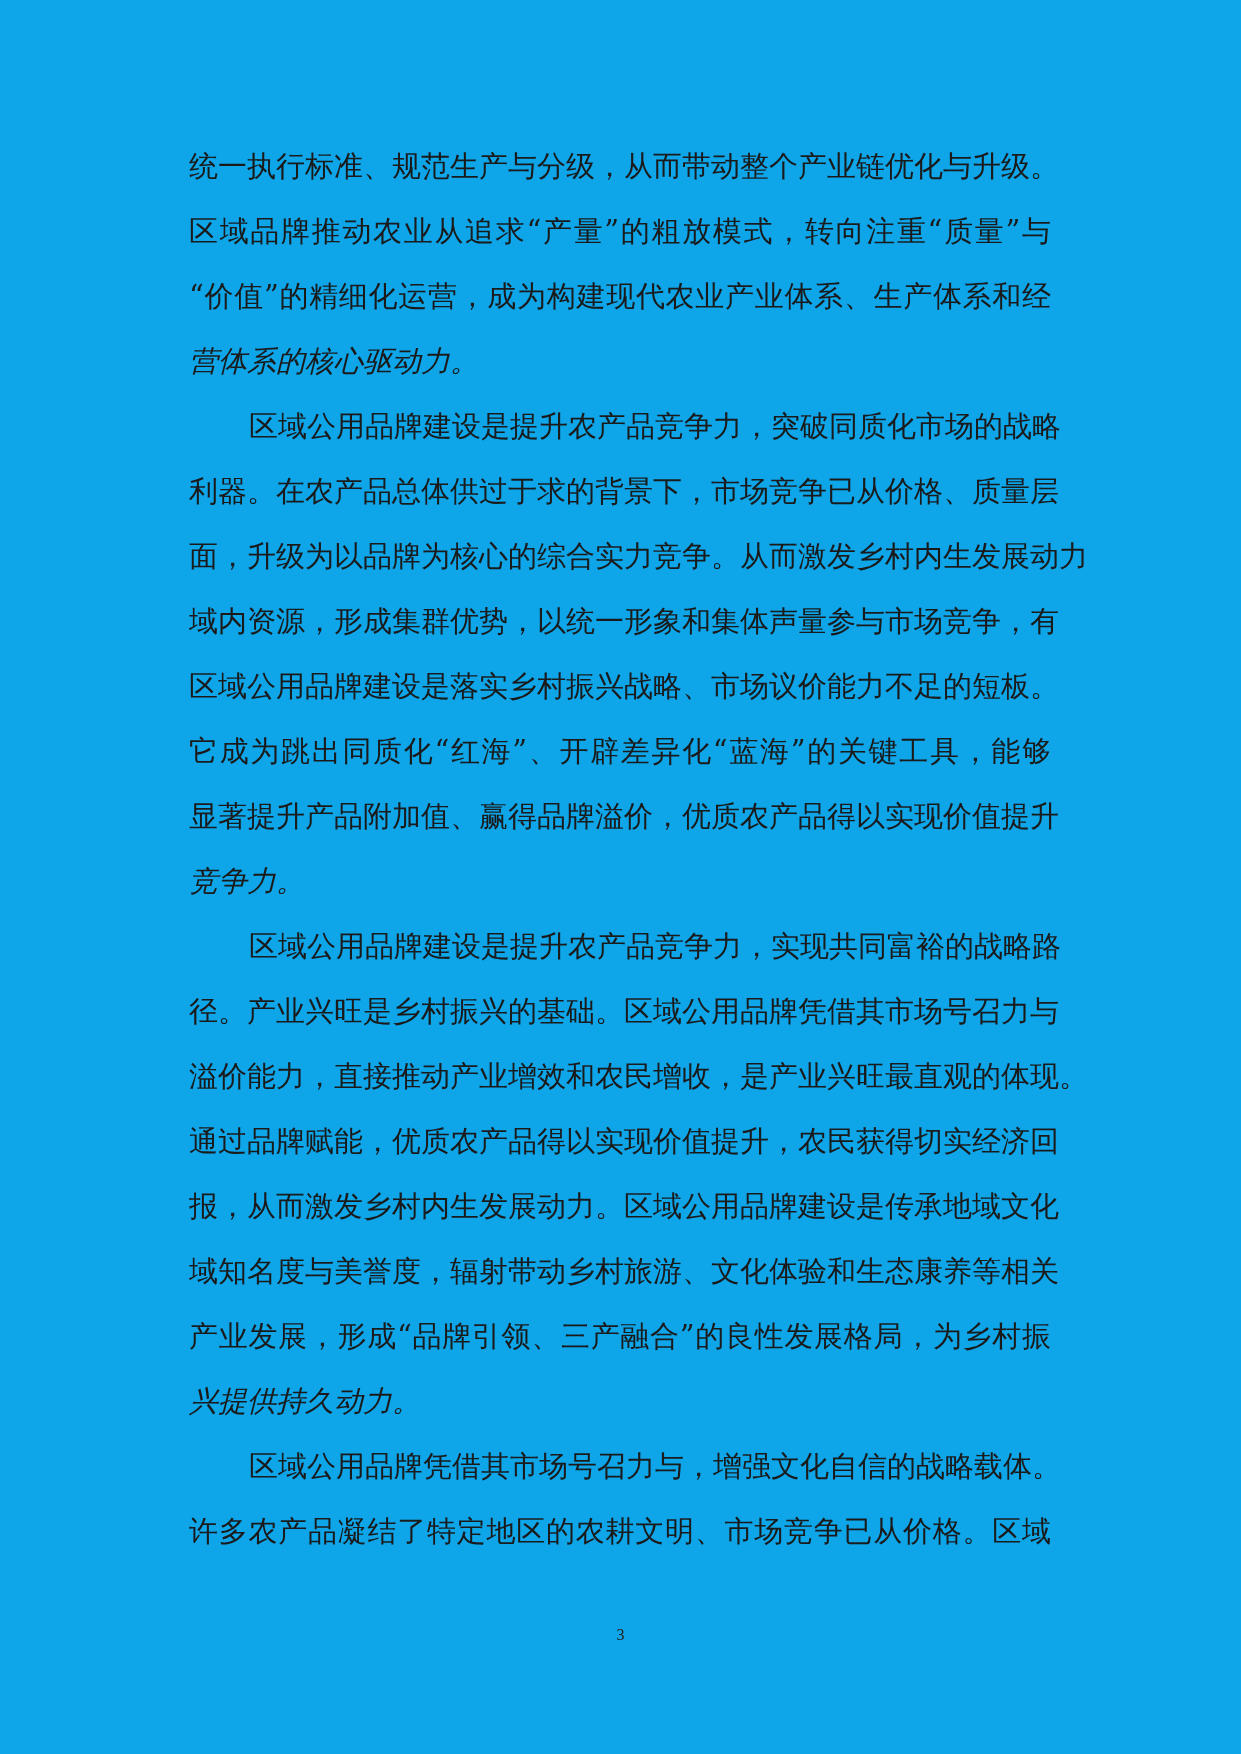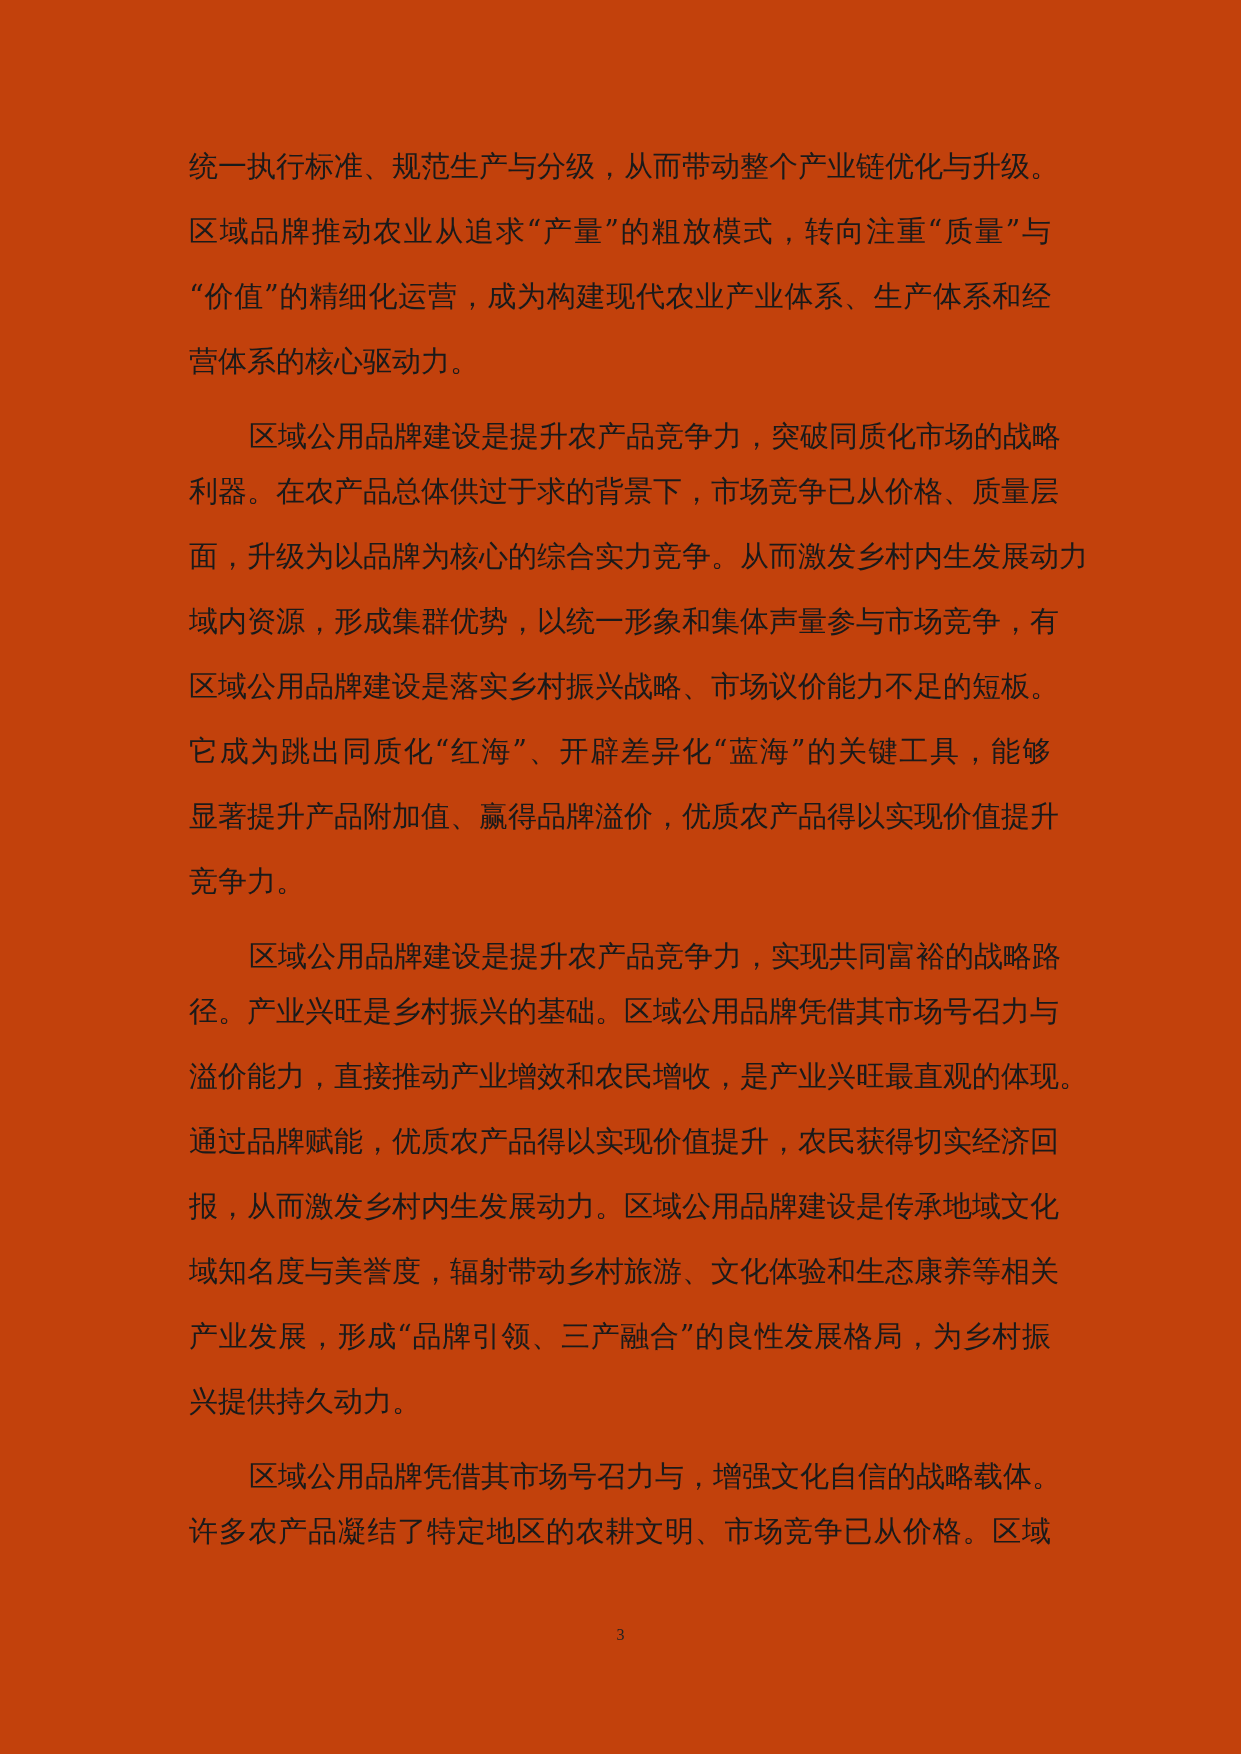--- a/index.html
+++ b/index.html
@@ -1,26 +1,26 @@
 <!DOCTYPE html>
 <html><head>
 <meta charset="utf-8">
 <style>
   html, body { margin: 0; padding: 0; background: #ffffff; }
   body { width: 1241px; height: 1754px; position: relative; overflow: hidden; }
-  .page { position: absolute; left: 0; top: 0; width: 1241px; height: 1754px; background: #c2410c; }
+  .page { position: absolute; left: 0; top: 0; width: 1241px; height: 1754px; background: #0ea5e9; }
   .body-text { position: absolute; left: 189px; top: 148px; width: 862px; }
   .line {
     position: absolute; left: 0; width: 862px; height: 36px; line-height: 36px;
     font-family: "DejaVu Serif", "Liberation Serif", serif;
     font-size: 29px; color: #1a1a1a; white-space: nowrap;
     text-align: justify; text-align-last: justify;
   }
-  .line.indent { left: 60px; width: 802px; margin-top: 10px; }
-  .line.last { text-align-last: left; }
+  .line.indent { left: 60px; width: 802px; }
+  .line.last { text-align-last: left; font-style: italic; }
   .page-number {
     position: absolute; left: 0; width: 1241px; top: 1626px; text-align: center;
     font-family: "Liberation Serif", serif; font-size: 16px; color: #222;
   }
 </style>
 </head>
 <body>
 
 <div class="page">
   <div class="body-text">

